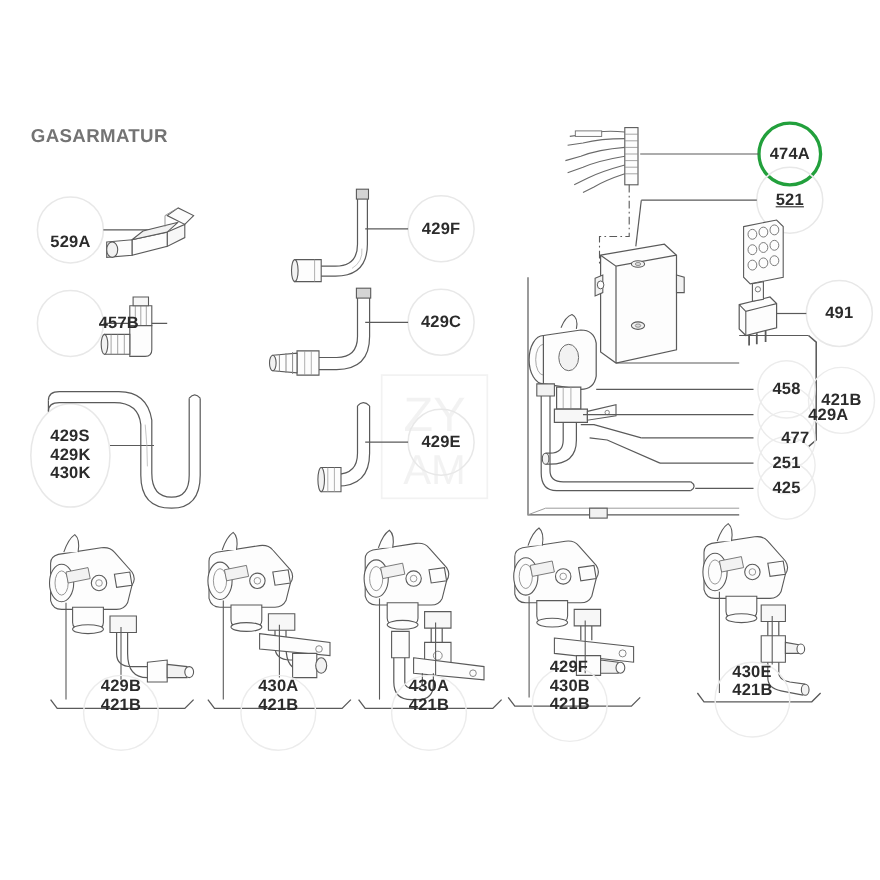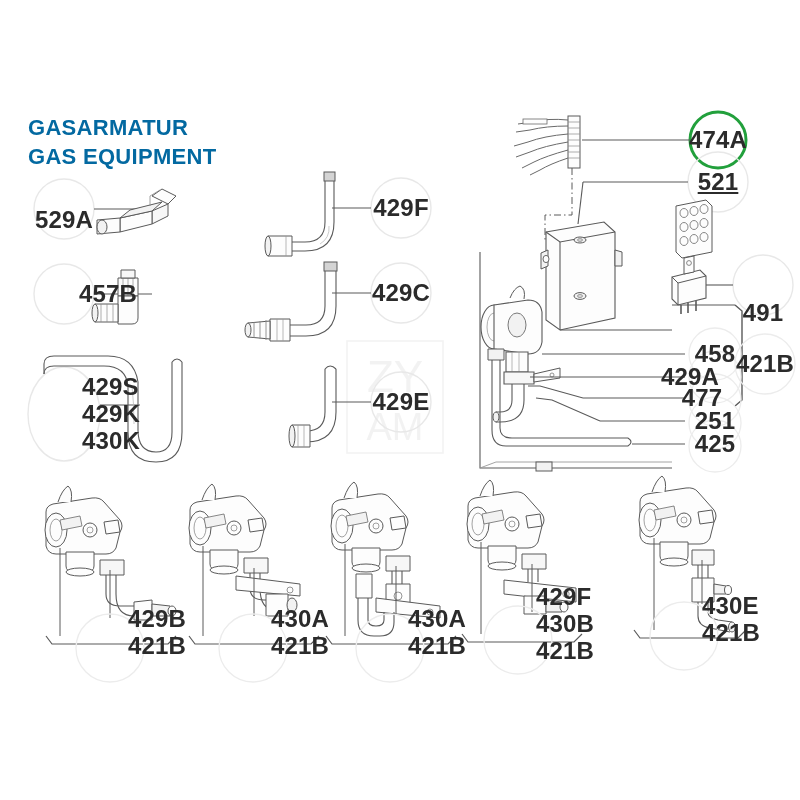--- a/index.html
+++ b/index.html
@@ -24,37 +24,36 @@
     width: 800px;
     height: 800px;
   }
   .title-block {
     position: absolute;
     left: 28px;
     top: 113px;
     line-height: 1.32;
   }
   .title-line {
-    font-size: 22px;
+    font-size: 17px;
     font-weight: bold;
-    color: #0369a1;
+    color: #737373;
     letter-spacing: 0.3px;
     white-space: nowrap;
   }
   .callout-label {
     position: absolute;
     font-weight: bold;
     color: #2b2b2b;
     white-space: nowrap;
-    font-size: 24px;
+    font-size: 15px;
     letter-spacing: 0.2px;
   }
   .callout-label.stacked {
     line-height: 1.12;
-    margin-left: 47px;
   }
   .lbl-center { transform: translate(-50%, -50%); }
 </style>
 </head>
 <body>
 
 <div id="diagram-root">
 
   <svg id="diagram-svg" viewBox="0 0 800 800">
     <defs>
@@ -370,43 +369,42 @@
       <ellipse cx="732" cy="627" rx="3.5" ry="5" fill="#f2f2f2" stroke="#5a5a5a" stroke-width="1"></ellipse>
       <line x1="654" y1="538" x2="654" y2="630" stroke="#5a5a5a" stroke-width="1"></line>
       <line x1="702" y1="560" x2="702" y2="604" stroke="#5a5a5a" stroke-width="1"></line>
       <path d="M634,630 L640,638 L738,638 L746,630" fill="none" stroke="#5a5a5a" stroke-width="1.2"></path>
       <circle cx="684" cy="636" r="34" fill="none" stroke="#ececec" stroke-width="1.3"></circle>
     </g>
   </svg>
 
   <div class="title-block">
     <div class="title-line">GASARMATUR</div>
-    <div class="title-line">GAS EQUIPMENT</div>
   </div>
 
   <div class="callout-label lbl-center" style="left:64px;  top:220px;">529A</div>
   <div class="callout-label lbl-center" style="left:64px;  top:294px;margin-left:44px;">457B</div>
 
   <div class="callout-label stacked lbl-center" style="left:64px; top:414px;">
     <div>429S</div>
     <div>429K</div>
     <div>430K</div>
   </div>
 
   <div class="callout-label lbl-center" style="left:401px; top:208px;">429F</div>
   <div class="callout-label lbl-center" style="left:401px; top:293px;">429C</div>
   <div class="callout-label lbl-center" style="left:401px; top:402px;">429E</div>
 
   <div class="callout-label lbl-center" style="left:718px; top:140px;">474A</div>
   <div class="callout-label lbl-center" style="left:718px; top:182px;text-decoration:underline;">521</div>
 
-  <div class="callout-label lbl-center" style="left:763px; top:285px;margin-top:28px;">491</div>
+  <div class="callout-label lbl-center" style="left:763px; top:285px;">491</div>
   <div class="callout-label lbl-center" style="left:715px; top:354px;">458</div>
-  <div class="callout-label lbl-center" style="left:690px; top:377px;">429A</div>
-  <div class="callout-label lbl-center" style="left:702px; top:398px;">477</div>
+  <div class="callout-label lbl-center" style="left:753px; top:377px;">429A</div>
+  <div class="callout-label lbl-center" style="left:723px; top:398px;">477</div>
   <div class="callout-label lbl-center" style="left:715px; top:421px;">251</div>
   <div class="callout-label lbl-center" style="left:715px; top:444px;">425</div>
   <div class="callout-label lbl-center" style="left:765px; top:364px;">421B</div>
 
   <div class="callout-label stacked lbl-center" style="left:110px; top:633px;">
     <div>429B</div>
     <div>421B</div>
   </div>
   <div class="callout-label stacked lbl-center" style="left:253px; top:633px;">
     <div>430A</div>

